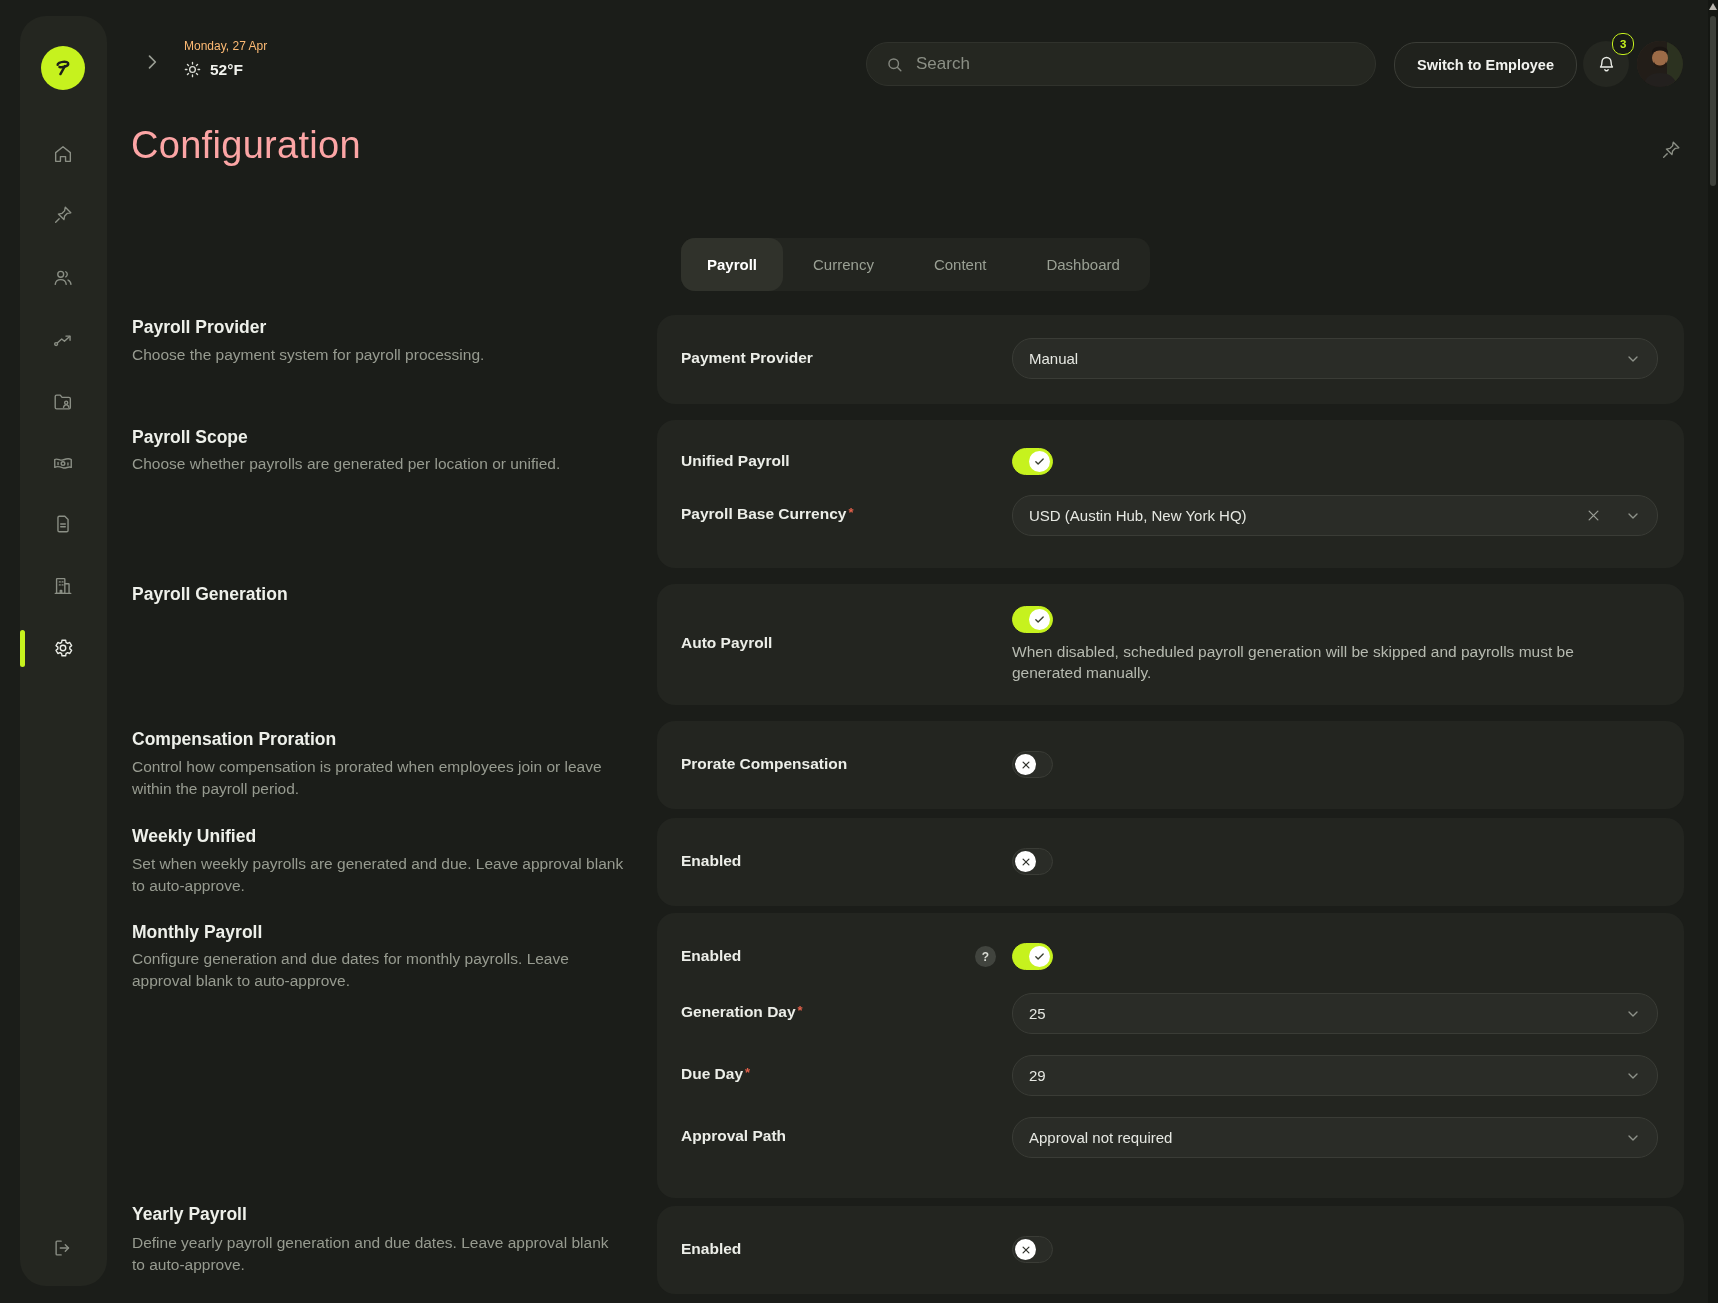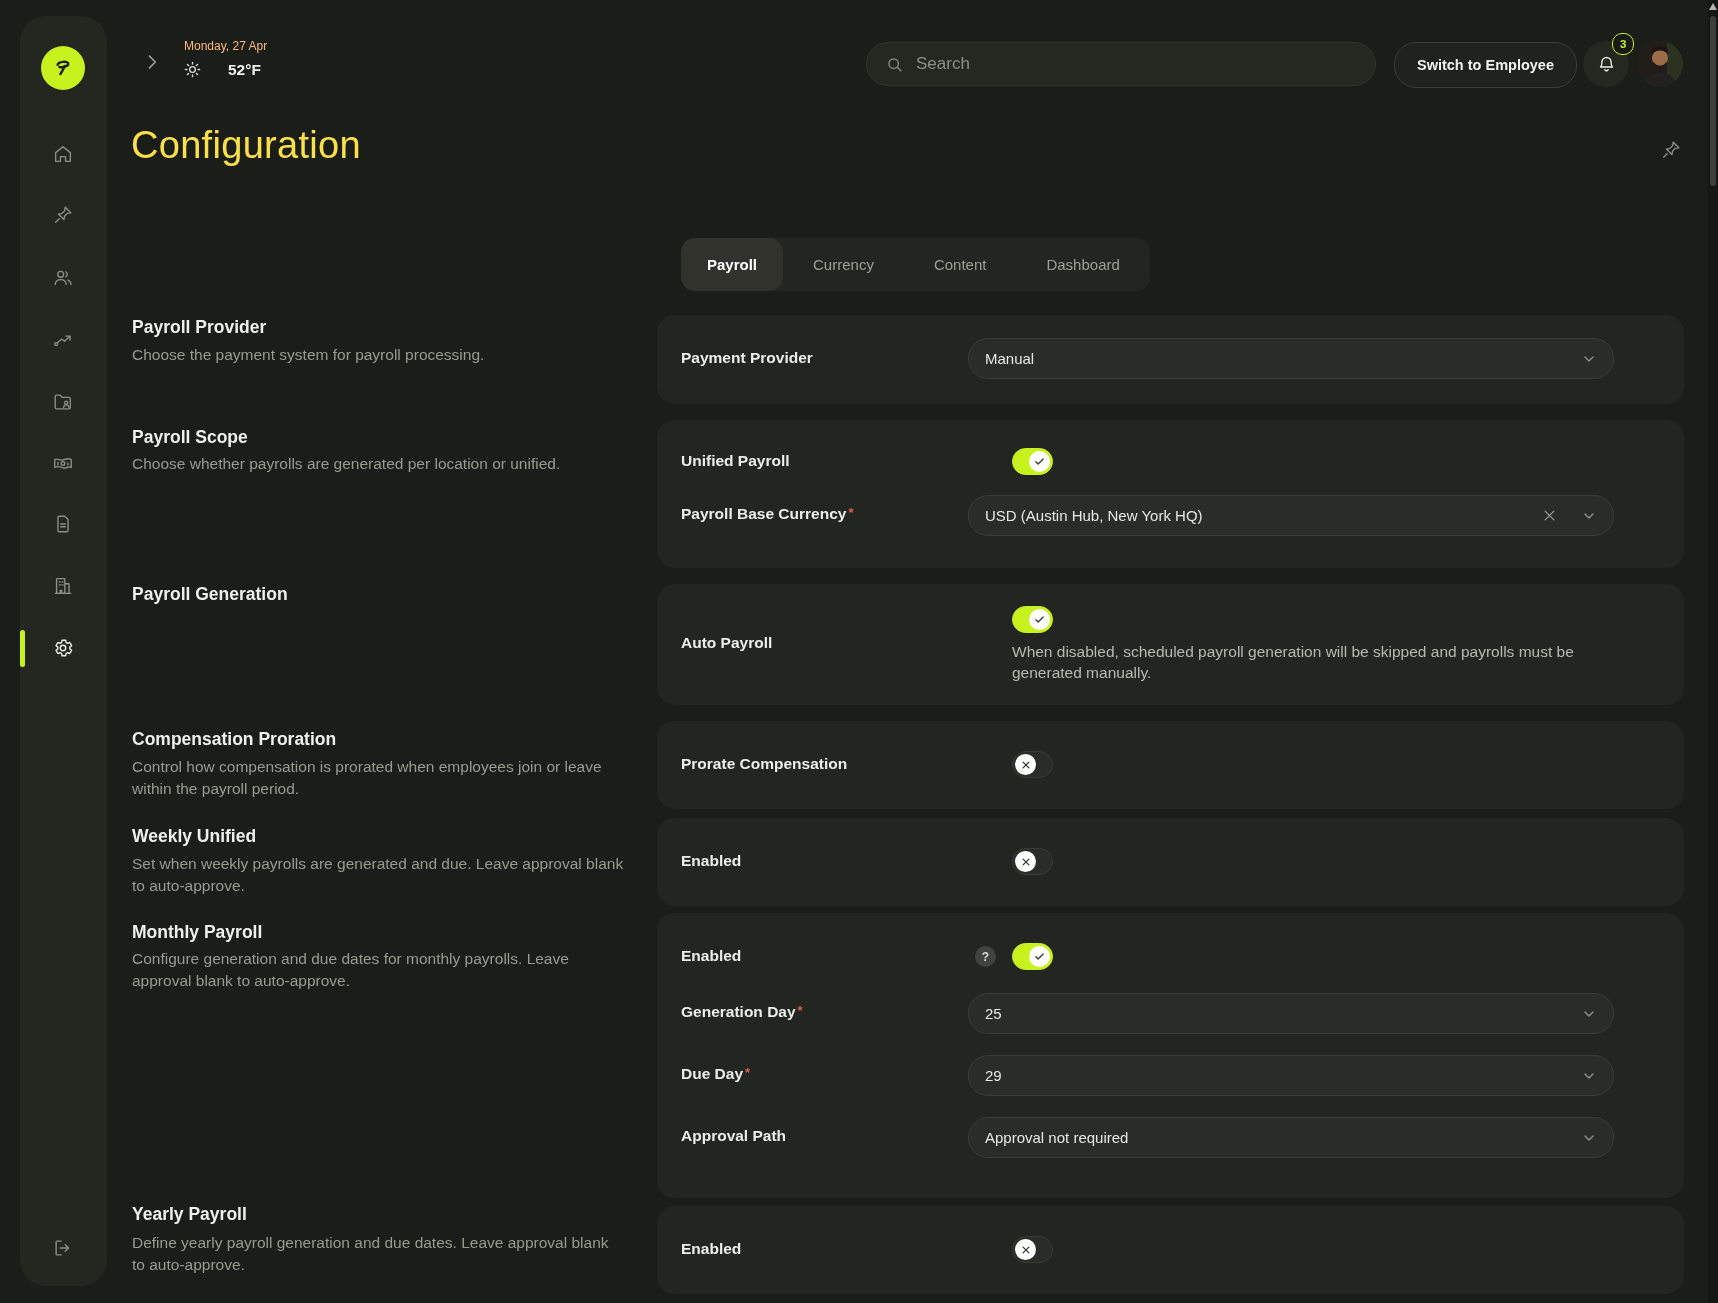--- a/index.html
+++ b/index.html
@@ -9,50 +9,50 @@
   .sidebar{position:absolute;left:20px;top:16px;width:87px;height:1270px;background:#242620;border-radius:26px;}
   .logo{position:absolute;left:21px;top:30px;width:44px;height:44px;border-radius:50%;background:#c6f21e;
         display:flex;align-items:center;justify-content:center;}
   .nav-btn{position:absolute;left:25px;width:36px;height:36px;display:flex;align-items:center;justify-content:center;}
   .ic{stroke:#8b8f85;fill:none;stroke-width:1.5;stroke-linecap:round;stroke-linejoin:round;}
   .ic.active{stroke:#eceee8;}
   .active-ind{position:absolute;left:0;top:614px;width:5px;height:37px;background:#c6f21e;border-radius:3px;}
   
   .collapse{position:absolute;left:140px;top:50px;width:24px;height:24px;display:flex;align-items:center;justify-content:center;}
   .date-txt{position:absolute;left:184px;top:39px;font-size:12px;color:#fdba74;}
-  .weather{position:absolute;left:183px;top:60px;display:flex;align-items:center;gap:26px;}
+  .weather{position:absolute;left:183px;top:60px;display:flex;align-items:center;gap:8px;}
   .temp{font-size:15.5px;font-weight:700;color:#f1f2ed;}
   .search{position:absolute;left:866px;top:42px;width:510px;height:44px;border-radius:22px;background:#252721;
           border:1px solid #30322c;display:flex;align-items:center;padding:0 18px;box-sizing:border-box;gap:10px;}
   .search input{flex:1;background:transparent;border:none;outline:none;color:#d6d8d1;font-size:17px;font-family:inherit;}
   .search input::placeholder{color:#8b8f85;}
   .switch-btn{position:absolute;left:1394px;top:42px;width:181px;height:44px;border-radius:22px;background:#20221d;
           border:1px solid #3b3d37;display:flex;align-items:center;justify-content:center;
           font-size:14.5px;font-weight:700;color:#f2f3ef;cursor:pointer;}
   .bell-wrap{position:absolute;left:1583px;top:41px;width:46px;height:46px;border-radius:50%;background:#252721;
           display:flex;align-items:center;justify-content:center;}
   .badge{position:absolute;left:1612px;top:33px;height:20px;padding:0 7px;border-radius:10px;background:#181a16;
          border:1px solid #c6f21e;color:#c6f21e;font-size:11.5px;font-weight:700;display:flex;align-items:center;z-index:3;}
   .avatar{position:absolute;left:1637px;top:41px;width:46px;height:46px;border-radius:50%;overflow:hidden;
           background:linear-gradient(135deg,#40332a 0%,#1d1a16 75%);}
   
-  .page-title{position:absolute;left:131px;top:124px;font-size:38px;font-weight:400;color:#fde047;letter-spacing:.3px;}
+  .page-title{position:absolute;left:131px;top:124px;font-size:38px;font-weight:400;color:#fca5a5;letter-spacing:.3px;}
   .pin-page{position:absolute;left:1660px;top:139px;width:22px;height:22px;}
   
   .tabs{position:absolute;left:681px;top:238px;height:53px;background:#232520;border-radius:14px;display:flex;}
   .tab{display:flex;align-items:center;padding:0 30px;font-size:15px;color:#9aa094;cursor:pointer;}
   .tab.active{background:#30322b;border-radius:14px;color:#ffffff;font-weight:700;padding:0 26px;}
   
   .section-title{position:absolute;left:132px;font-size:17.5px;font-weight:600;color:#eef0ea;}
   .section-desc{position:absolute;left:132px;width:505px;font-size:15.5px;line-height:1.42;color:#979b90;}
   
   .card{position:absolute;left:657px;width:1027px;background:#232520;border-radius:18px;}
   .card-label{position:absolute;left:681px;font-size:15.5px;font-weight:600;color:#eceee8;}
   .req::after{content:"*";color:#e0604a;margin-left:2px;font-size:13px;vertical-align:top;}
-  .field{position:absolute;left:968px;width:646px;height:41px;background:#2a2c27;border:1px solid #3a3c36;
+  .field{position:absolute;left:1012px;width:646px;height:41px;background:#2a2c27;border:1px solid #3a3c36;
          border-radius:20px;display:flex;align-items:center;gap:24px;padding:0 16px;box-sizing:border-box;
          font-size:15px;color:#e6e8e2;cursor:pointer;}
   .field .spacer{flex:1;}
   .help-desc{position:absolute;left:1012px;width:590px;font-size:15.5px;line-height:1.38;color:#b6bab0;}
   
   .toggle{position:absolute;width:41px;height:27px;border-radius:14px;background:#2a2c27;border:1px solid #3a3c36;
           box-sizing:border-box;cursor:pointer;}
   .toggle .knob{position:absolute;top:2px;left:2px;width:21px;height:21px;border-radius:50%;background:#ffffff;
           display:flex;align-items:center;justify-content:center;}
   .toggle.on{background:#c6f21e;border-color:#c6f21e;}

